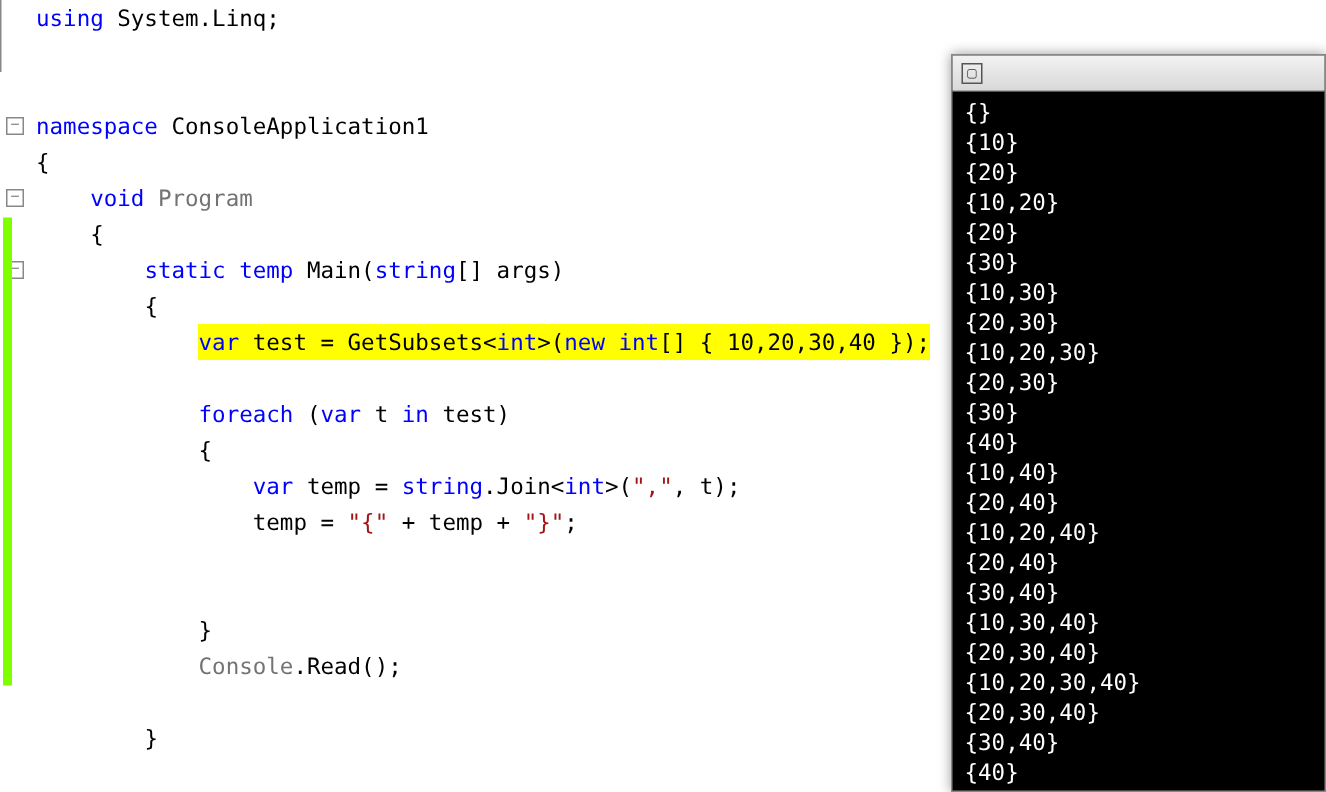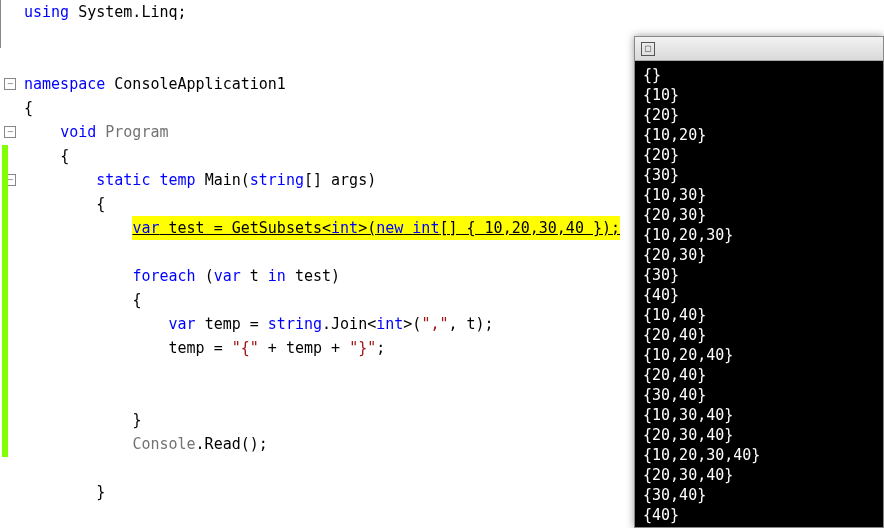--- a/index.html
+++ b/index.html
@@ -6,21 +6,21 @@
   body { font-family: Consolas, monospace; font-size: 15px; background: #fff; width: 884px; height: 528px; overflow: hidden; position: relative; }
   .editor { position: absolute; left: 0; top: 0; width: 884px; height: 528px; background: #fff; }
   .line { white-space: pre; line-height: 24px; height: 24px; display: flex; align-items: center; }
   .gutter { width: 20px; height: 24px; display: inline-flex; justify-content: center; align-items: center; margin-right: 0; color: #888; font-size: 12px; flex-shrink: 0; }
   .fold { width: 12px; height: 12px; border: 1px solid #888; display: inline-flex; justify-content: center; align-items: center; font-size: 10px; line-height: 10px; font-family: monospace; cursor: pointer; }
   .code { padding-left: 4px; }
   .kw { color: #0000ff; }
   .type { color: #737373; }
   .str { color: #a31515; }
   .ident { color: #000; }
-  .highlight { background: #ffff00; display: inline-block; text-decoration: underline; }
+  .highlight { background: #ffff00; display: inline-block; }
   .greenbar { position: absolute; left: 2px; top: 145px; width: 6px; height: 312px; background: #7fff00; }
   .console-win { position: absolute; left: 634px; top: 36px; width: 250px; height: 492px; background: #000; border: 1px solid #888; box-shadow: 0 0 8px rgba(0,0,0,0.4); }
   .console-title { height: 24px; background: linear-gradient(#f2f2f2, #d9d9d9); border-bottom: 1px solid #aaa; display: flex; align-items: center; padding-left: 6px; font-family: "Segoe UI", Tahoma, sans-serif; font-size: 12px; color: #333; }
   .console-icon { width: 14px; height: 14px; border: 1px solid #555; margin-right: 6px; display: inline-flex; justify-content: center; align-items: center; font-size: 8px; }
   .console-body { padding: 4px 8px; color: #fff; font-family: Consolas, monospace; font-size: 15px; line-height: 20px; white-space: pre; }
 </style>
 </head>
 <body>
 
 <div class="editor">

